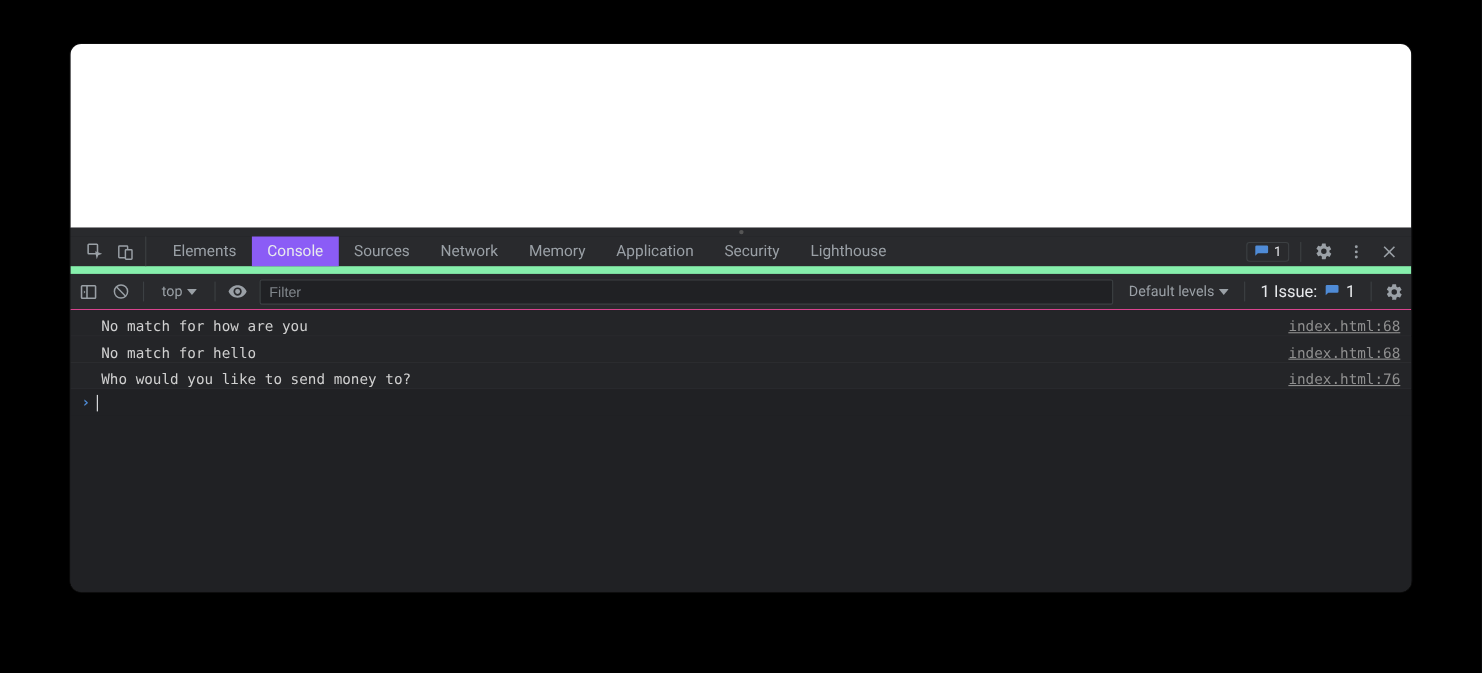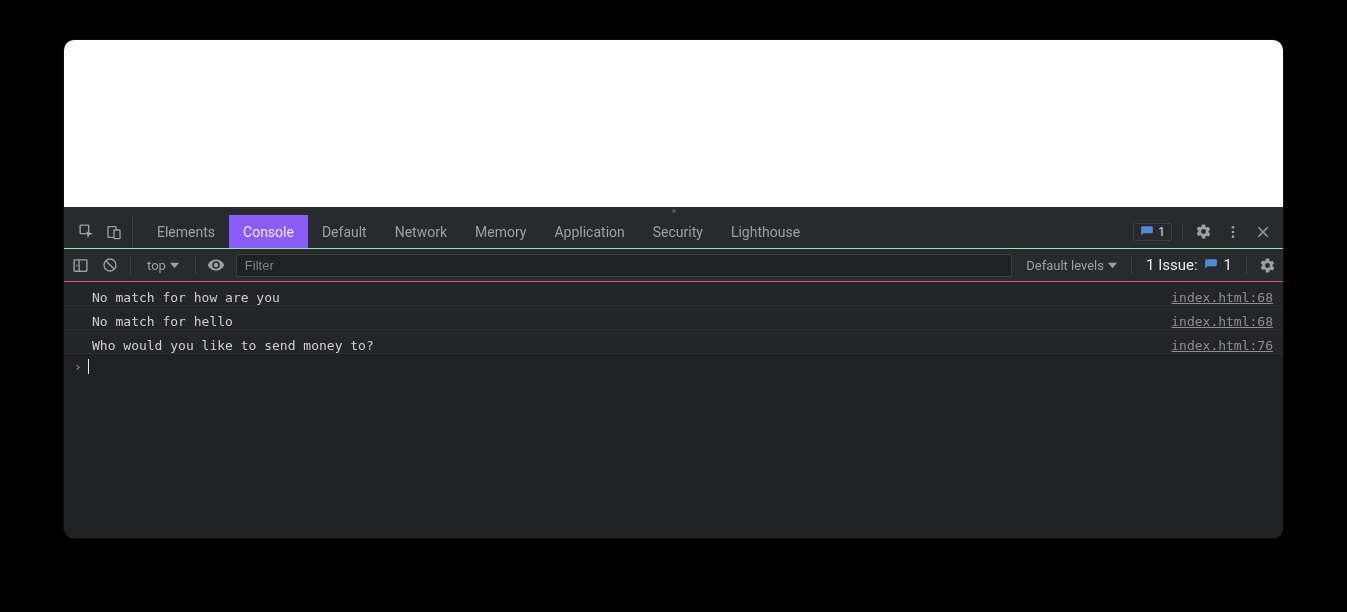--- a/index.html
+++ b/index.html
@@ -42,21 +42,21 @@
     color: #ccc;
     display:flex;
     flex-direction:column;
     height: calc(100% - 175px);
   }
   
   .tabstrip {
     display:flex;
     align-items:flex-start;
     height: 34px;
-    border-bottom:1px solid #86efac;
+    border-bottom:7px solid #86efac;
     padding: 0 4px;
     font-size: 14px;
     color:#9aa0a6;
   }
   .tabstrip .left-tools {
     display:flex;
     align-items:center;
     gap:8px;
     padding:0 8px;
     border-right:1px solid #3c4043;
@@ -214,21 +214,21 @@
           <svg width="16" height="16" viewBox="0 0 24 24" fill="none" stroke="currentColor" stroke-width="2">
             <rect x="3" y="4" width="12" height="16" rx="1"></rect>
             <rect x="12" y="9" width="9" height="13" rx="1" fill="#292a2d"></rect>
           </svg>
         </span>
       </div>
 
       <div class="tabs">
         <div class="tab">Elements</div>
         <div class="tab active">Console</div>
-        <div class="tab">Default</div>
+        <div class="tab">Sources</div>
         <div class="tab">Network</div>
         <div class="tab">Memory</div>
         <div class="tab">Application</div>
         <div class="tab">Security</div>
         <div class="tab">Lighthouse</div>
       </div>
 
       <div class="spacer"></div>
 
       <div class="right-tools">

